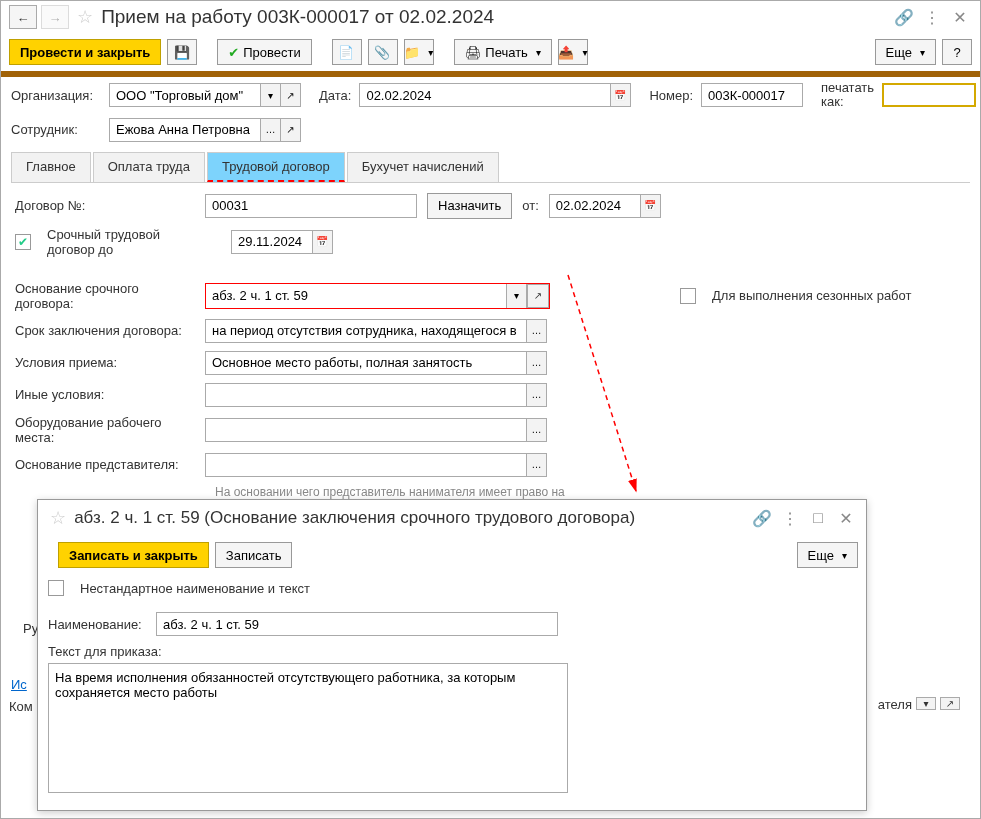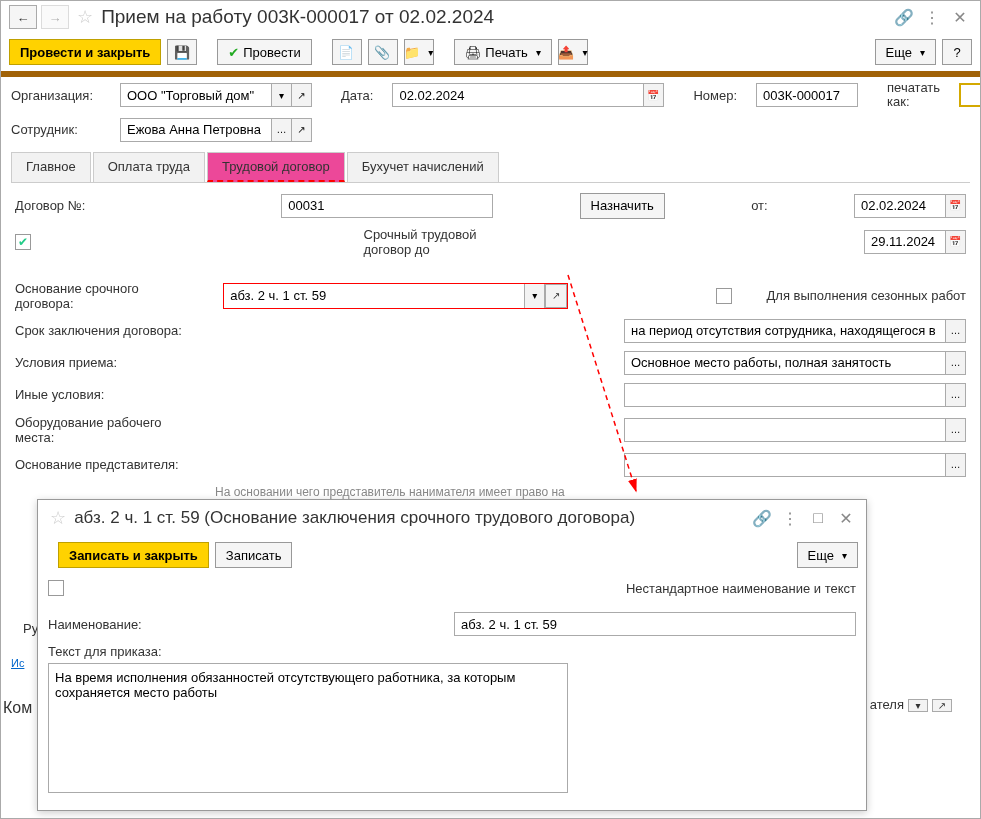--- a/index.html
+++ b/index.html
@@ -9,30 +9,30 @@
 .star-icon { color: #ccc; font-size: 18px; margin: 0 4px; }
 .title { font-size: 19px; font-weight: normal; flex: 1; }
 .hdr-icon { width: 24px; height: 24px; display: inline-flex; align-items: center; justify-content: center; cursor: pointer; color: #888; font-size: 16px; }
 .toolbar { display: flex; align-items: center; padding: 6px 8px; gap: 6px; border-bottom: 6px solid #a16207; }
 .btn { height: 26px; border: 1px solid #999; background: #f5f5f5; padding: 0 10px; display: inline-flex; align-items: center; gap: 4px; cursor: pointer; font-size: 13px; }
 .btn-primary { background: #ffd200; border-color: #bfa000; font-weight: bold; }
 .btn-icon { width: 30px; justify-content: center; padding: 0; }
 .btn-dd::after { content: "▾"; font-size: 10px; margin-left: 4px; }
 .sep { width: 8px; }
 .toolbar .right { margin-left: auto; display: flex; gap: 6px; }
-.form-row { display: flex; align-items: center; padding: 4px 10px; gap: 19px; }
+.form-row { display: flex; align-items: center; padding: 4px 10px; gap: 8px; }
 .label { min-width: 90px; }
 .input-wrap { display: inline-flex; align-items: stretch; border: 1px solid #aaa; background: #fff; height: 24px; }
 .input-wrap input { border: none; outline: none; padding: 0 6px; font-size: 13px; }
 .input-btn { width: 20px; border: none; border-left: 1px solid #aaa; background: #f3f3f3; display: inline-flex; align-items: center; justify-content: center; font-size: 10px; cursor: pointer; }
 .tabs { display: flex; border-bottom: 1px solid #ccc; margin: 6px 10px 0; }
 .tab { padding: 6px 14px; border: 1px solid #ccc; border-bottom: none; background: #f2f2f2; margin-right: 2px; cursor: pointer; font-size: 13px; }
-.tab.active { background: #ec4899; border-bottom: 2px dashed red; position: relative; text-align: center; }
+.tab.active { background: #7dd3fc; border-bottom: 2px dashed red; position: relative; text-align: center; }
 .tab-body { padding: 10px 14px; }
-.frow { display: flex; align-items: center; margin-bottom: 8px; gap: 10px; justify-content: space-between; }
+.frow { display: flex; align-items: center; margin-bottom: 8px; gap: 10px; }
 .flabel { width: 180px; }
 .checkbox { width: 16px; height: 16px; border: 1px solid #999; display: inline-flex; align-items: center; justify-content: center; margin-right: 6px; color: #2c8; font-size: 12px; }
 .hint { color: #888; font-size: 12px; margin-left: 200px; max-width: 400px; }
 .popout-btn { width: 22px; height: 24px; border: 1px solid #aaa; background: #f3f3f3; display: inline-flex; align-items: center; justify-content: center; font-size: 10px; cursor: pointer; }
 .red-box { border: 1.5px solid red; display: inline-flex; }
 .arrow-svg { position: absolute; left: 565px; top: 272px; pointer-events: none; }
 .popup { position: absolute; left: 36px; top: 498px; width: 830px; height: 312px; background: #fff; border: 1px solid #999; box-shadow: 0 2px 8px rgba(0,0,0,0.2); }
 .popup .header { padding: 6px 8px; }
 .popup .title { font-size: 17px; }
 .popup-toolbar { display: flex; align-items: flex-start; padding: 6px 8px; gap: 6px; margin-left: 12px; }
@@ -188,23 +188,23 @@
     <span class="flabel">Основание представителя:</span>
     <div class="input-wrap">
         <input style="width: 320px;" value="">
         <button class="input-btn">…</button>
       </div>
   </div>
   <div class="hint">На основании чего представитель нанимателя имеет право на подписание трудового договора</div>
 </div>
 
 <div style="position:absolute;left:22px;top:620px;font-size:13px">Рук</div>
-<div style="position:absolute;left:10px;top:656px;font-size:11px" class="link">Ис</div>
-<div style="position:absolute;left:2px;top:698px;font-size:16px">Ком</div>
-<div style="position:absolute;right:28px;top:696px;display:flex;align-items:flex-end;gap:4px">
+<div style="position:absolute;left:10px;top:676px;font-size:13px" class="link">Ис</div>
+<div style="position:absolute;left:8px;top:698px;font-size:13px">Ком</div>
+<div style="position:absolute;right:20px;top:696px;display:flex;align-items:flex-start;gap:4px">
   <span>ателя</span>
   <div class="input-btn" style="border:1px solid #aaa">▾</div>
   <div class="input-btn" style="border:1px solid #aaa">↗</div>
 </div>
 
 <svg class="arrow-svg" width="100" height="230">
   <defs>
       <marker id="arr" markerWidth="10" markerHeight="10" refX="8" refY="3" orient="auto">
         <path d="M0,0 L0,6 L9,3 z" fill="red"></path>
       </marker>

